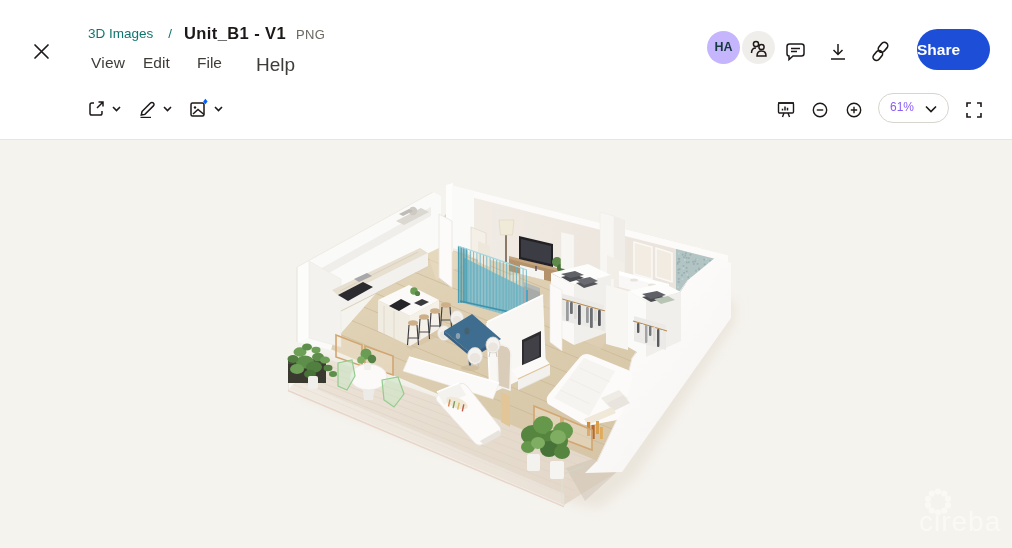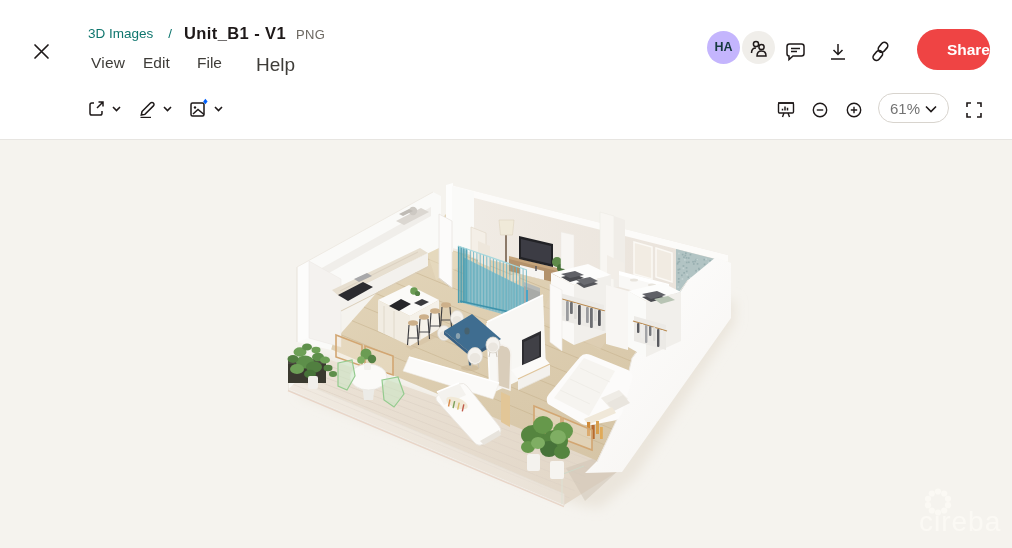--- a/index.html
+++ b/index.html
@@ -41,21 +41,21 @@
 
 <svg class="abs" style="left:828px;top:42px" width="20" height="20" viewBox="0 0 20 20" fill="none" stroke="#1e1919" stroke-width="1.5">
 <path d="M10 2 L10 12 M5.5 8 L10 12.5 L14.5 8 M3 17 L17 17"></path>
   </svg>
 
 <svg class="abs" style="left:870px;top:41px" width="21" height="21" viewBox="0 0 21 21" fill="none" stroke="#1e1919" stroke-width="1.6">
 <rect x="9.6" y="0.8" width="6.8" height="11" rx="3.4" transform="rotate(40 13 6.3)"></rect>
 <rect x="4.4" y="9" width="6.8" height="11" rx="3.4" transform="rotate(40 7.8 14.5)"></rect>
   </svg>
 
-<div class="abs txt" style="left:917px;top:29px;width:73px;height:41px;border-radius:21px;background:#ef4444;color:#fff;font-size:15.5px;font-weight:bold;text-align:right;line-height:41px">Share</div>
+<div class="abs txt" style="left:917px;top:29px;width:73px;height:41px;border-radius:21px;background:#1d4ed8;color:#fff;font-size:15.5px;font-weight:bold;text-align:left;line-height:41px">Share</div>
 
 <svg class="abs" style="left:89px;top:101px" width="32" height="17" viewBox="0 0 32 17" fill="none" stroke="#1e1919" stroke-width="1.5">
 <path d="M5 2 L2.8 2 C1.8 2 1 2.8 1 3.8 L1 12.2 C1 13.2 1.8 14 2.8 14 L11.2 14 C12.2 14 13 13.2 13 12.2 L13 10"></path>
 <path d="M8 7 L13.5 1.5 M9.5 1 L14 1 L14 5.5"></path>
 <path d="M24 6 L27.5 9.5 L31 6" stroke-width="1.6"></path>
   </svg>
 
 <svg class="abs" style="left:139px;top:101px" width="33" height="17" viewBox="0 0 33 17" fill="none" stroke="#1e1919" stroke-width="1.5">
 <path d="M3 10.5 L11.5 2 C12.3 1.2 13.6 1.2 14.4 2 C15.2 2.8 15.2 4.1 14.4 4.9 L5.9 13.4 L2.3 14.1 Z"></path>
 <path d="M1.5 16.5 L12 16.5" stroke-width="1.4"></path>
@@ -80,21 +80,21 @@
 <circle cx="8" cy="8" r="6.7"></circle>
     <path d="M4.8 8 L11.2 8"></path>
   </svg>
 
 <svg class="abs" style="left:846px;top:102px" width="16" height="16" viewBox="0 0 16 16" fill="none" stroke="#1e1919" stroke-width="1.4">
 <circle cx="8" cy="8" r="6.7"></circle>
     <path d="M4.8 8 L11.2 8 M8 4.8 L8 11.2"></path>
   </svg>
 
 <div class="abs" style="left:878px;top:93px;width:71px;height:30px;border-radius:15px;border:1px solid #d8d4ce;background:#fff"></div>
-<div class="abs txt" style="left:890px;top:100px;font-size:15px;color:#737373">61%</div>
+<div class="abs txt" style="left:890px;top:100px;font-size:12px;color:#8b5cf6">61%</div>
 <svg class="abs" style="left:924px;top:105px" width="14" height="9" viewBox="0 0 14 9" fill="none" stroke="#1e1919" stroke-width="1.6">
 <path d="M2 1.5 L7 6.5 L12 1.5"></path>
   </svg>
 
 <svg class="abs" style="left:966px;top:102px" width="16" height="16" viewBox="0 0 16 16" fill="none" stroke="#1e1919" stroke-width="1.6">
 <path d="M1 5 L1 1 L5 1 M11 1 L15 1 L15 5 M15 11 L15 15 L11 15 M5 15 L1 15 L1 11"></path>
   </svg>
 
 <svg class="abs" style="left:0;top:140px" width="1012" height="408" viewBox="0 140 1012 408">
 <defs>

